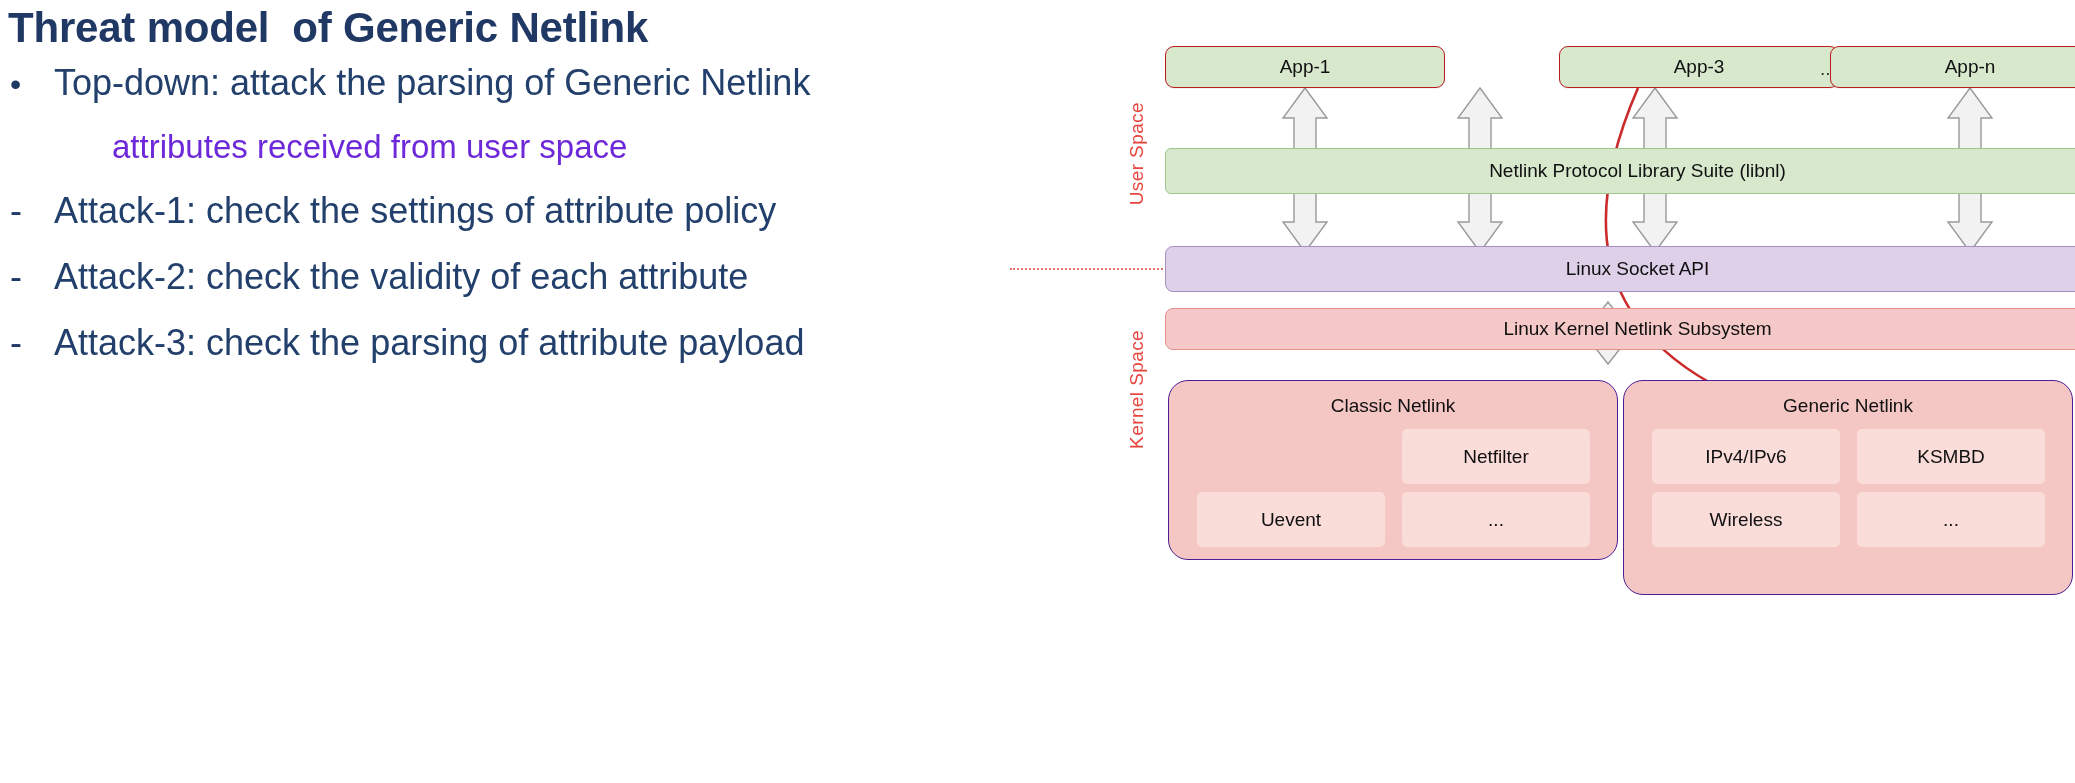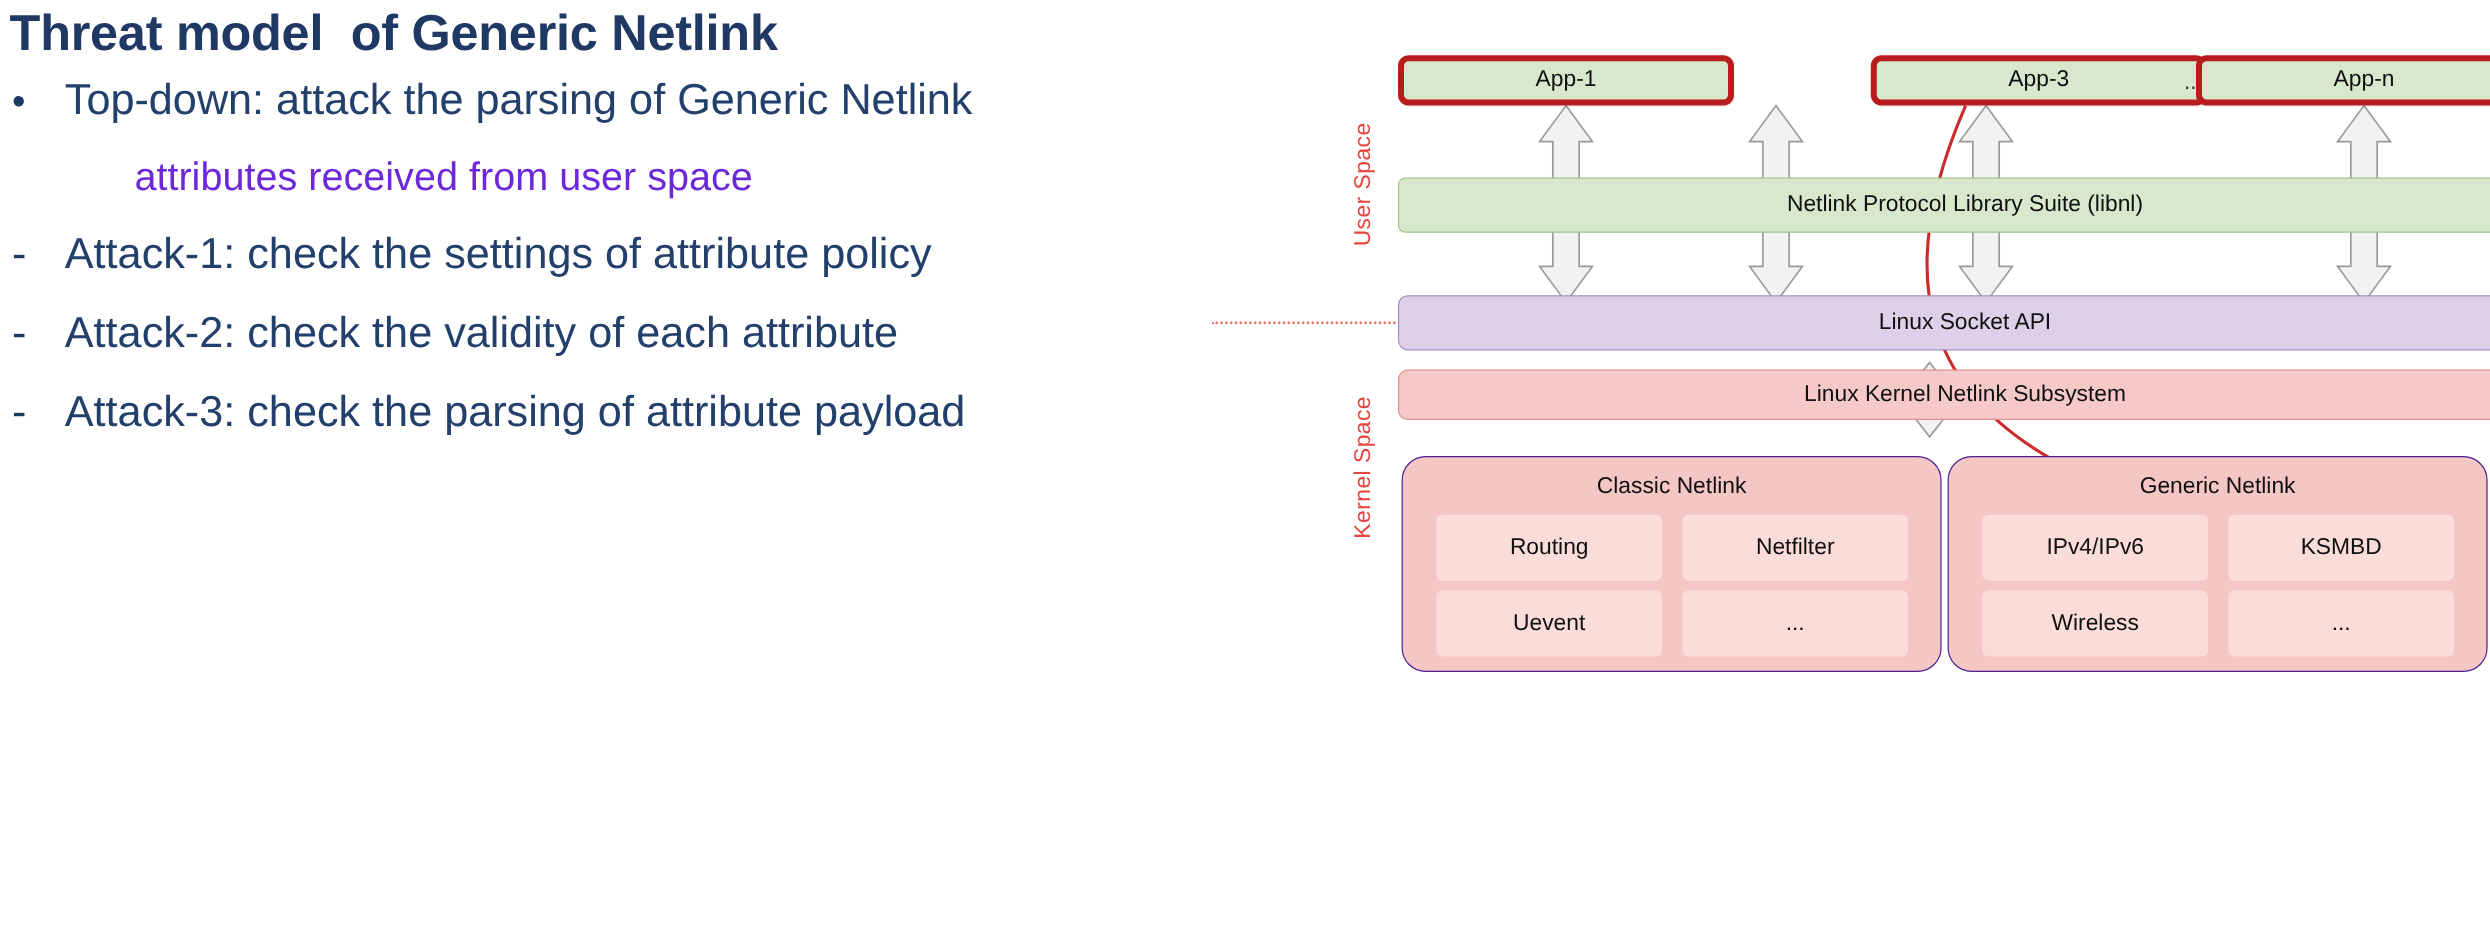--- a/index.html
+++ b/index.html
@@ -65,21 +65,21 @@
     box-sizing: border-box;
     display: flex;
     align-items: center;
     justify-content: center;
     font-size: 19px;
     color: #101010;
     text-align: center;
   }
   .app-box {
     background: #d7e8cd;
-    border: 5px solid #b91c1c;
+    border: 1px solid #b91c1c;
     border-radius: 9px;
     height: 42px;
     box-shadow: 0 1px 1px rgba(0,0,0,0.06);
   }
   .libnl-bar {
     background: #d7e8cd;
     border: 1px solid #9fc58c;
     border-radius: 6px;
     height: 46px;
   }
@@ -229,27 +229,26 @@
   <div class="node socket-bar" style="left:35px; top:206px; width:945px;">
     <span>Linux Socket API</span>
   </div>
 
   <div class="node kernel-bar" style="left:35px; top:268px; width:945px;">
     <span>Linux Kernel Netlink Subsystem</span>
   </div>
 
   <div class="group-box" style="left:38px; top:340px; width:450px; height:180px;">
     <div class="group-title">Classic Netlink</div>
-    <div class="sub-box" style="left:28px;  top:48px; width:188px; height:55px;">Routing</div>
     <div class="sub-box" style="left:233px; top:48px; width:188px; height:55px;">Netfilter</div>
     <div class="sub-box" style="left:28px;  top:111px; width:188px; height:55px;">Uevent</div>
     <div class="sub-box" style="left:233px; top:111px; width:188px; height:55px;">...</div>
   </div>
 
-  <div class="group-box" style="left:493px; top:340px; width:450px; height:180px;">
+  <div class="group-box" style="left:493px; top:340px; width:450px; height:215px;">
     <div class="group-title">Generic Netlink</div>
     <div class="sub-box" style="left:28px;  top:48px; width:188px; height:55px;">IPv4/IPv6</div>
     <div class="sub-box" style="left:233px; top:48px; width:188px; height:55px;">KSMBD</div>
     <div class="sub-box" style="left:28px;  top:111px; width:188px; height:55px;">Wireless</div>
     <div class="sub-box" style="left:233px; top:111px; width:188px; height:55px;">...</div>
   </div>
 
 </div>
 
 </body></html>

